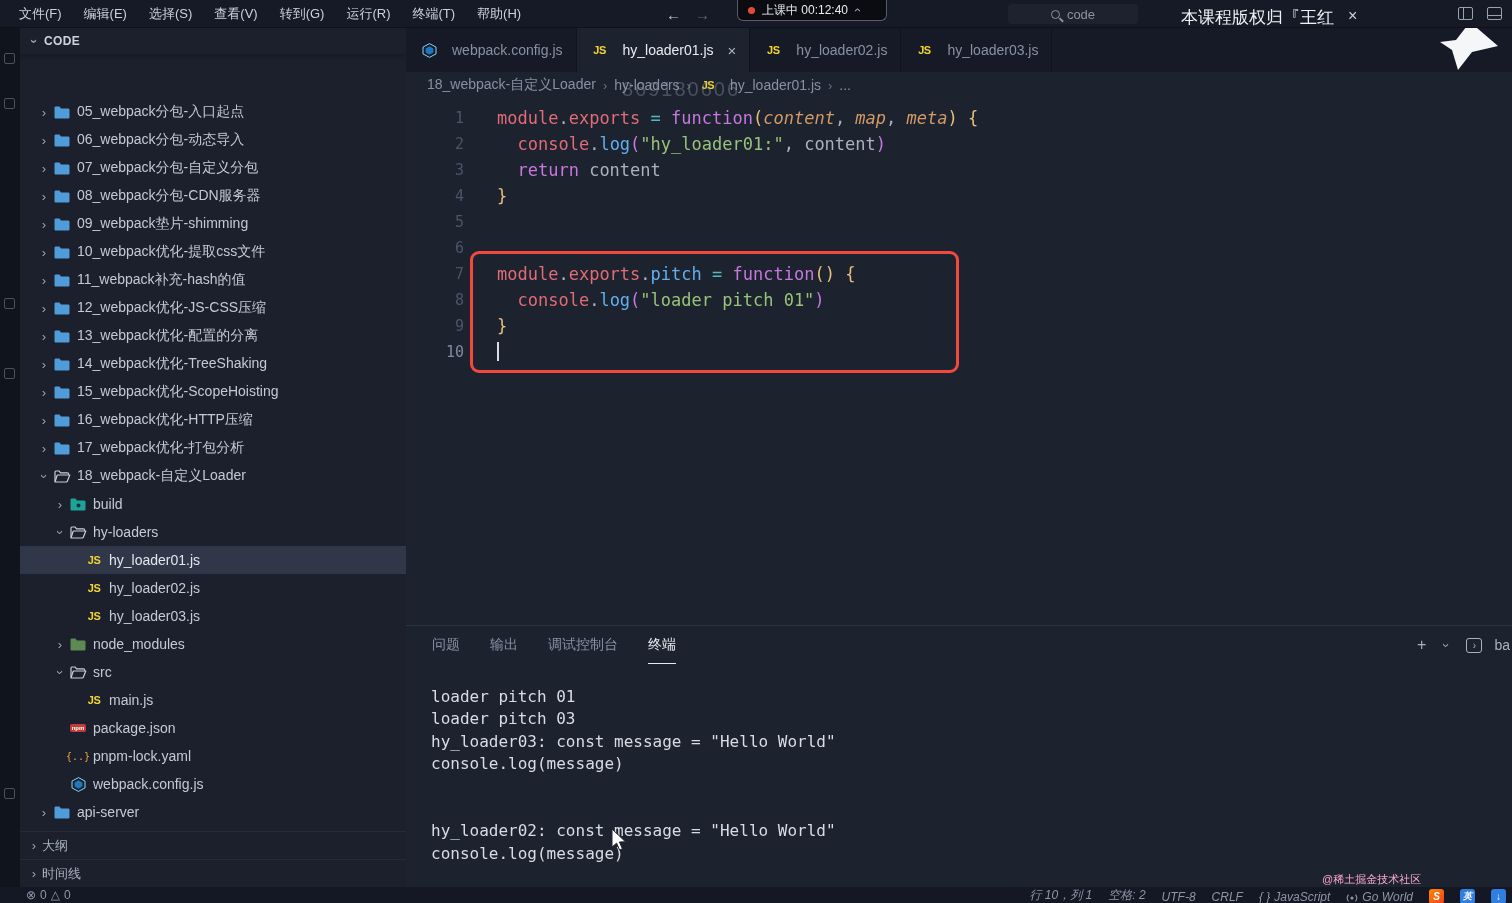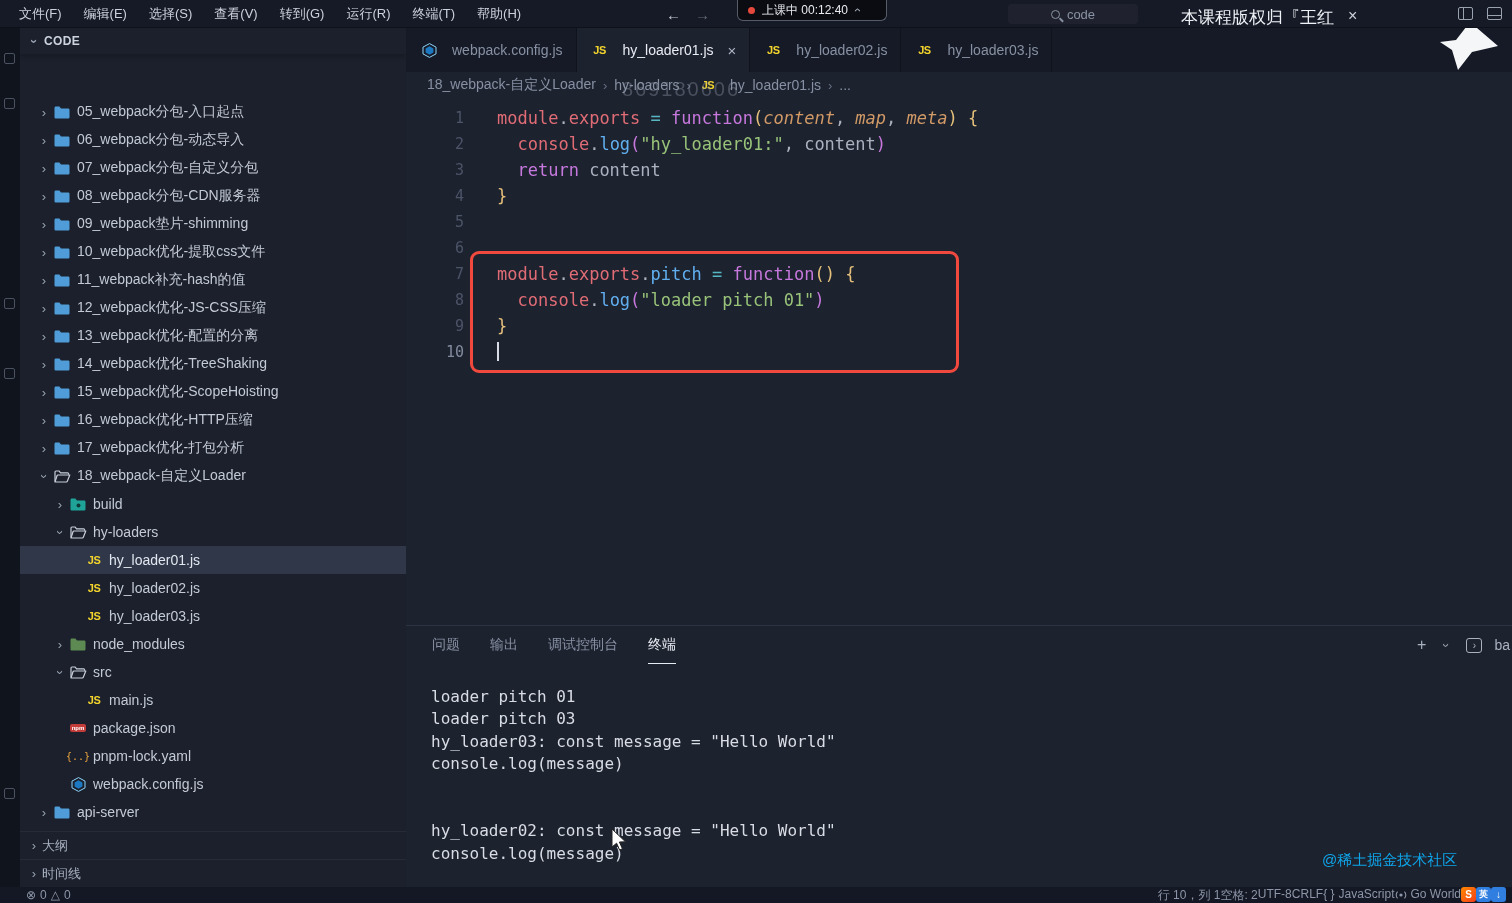--- a/index.html
+++ b/index.html
@@ -80,28 +80,28 @@
   .ptab{display:flex;align-items:center;border-bottom:1.5px solid transparent;cursor:pointer;}
   .ptab.active{color:#e6eaf1;border-bottom-color:#e6eaf1;}
   #panel-actions{margin-left:auto;display:flex;align-items:center;gap:12px;padding-right:2px;color:#aab2c0;font-size:16px;}
   .profile-box{width:16px;height:15px;border:1.3px solid #aab2c0;border-radius:3px;display:inline-flex;align-items:center;justify-content:center;font-size:10px;}
   #terminal{padding:23px 0 0 25px;font-family:"DejaVu Sans Mono",monospace;font-size:16px;color:#d8dce4;}
   .tline{height:22.4px;white-space:pre;}
 
   
   #statusbar{position:absolute;left:0;top:887px;width:1512px;height:16px;background:#141824;display:flex;align-items:center;font-size:12px;color:#8d96a8;padding:0 6px 0 26px;gap:16px;z-index:80;white-space:nowrap;}
   .st-item{display:flex;align-items:center;gap:4px;cursor:pointer;}
-  #st-right{margin-left:auto;display:flex;align-items:flex-start;}
+  #st-right{margin-left:auto;display:flex;align-items:flex-end;gap:16px;font-style:italic;}
   .ime-badge{width:15px;height:15px;border-radius:3px;display:inline-flex;align-items:center;justify-content:center;color:#fff;font-size:10px;font-weight:bold;}
   .ime-s{background:linear-gradient(135deg,#ff8a00,#f43e1a);}
   .ime-en{background:#2f7ee0;font-size:9px;}
   .ime-dl{background:#2f7ee0;}
 
   
-  #community-watermark{position:absolute;left:1322px;top:851px;font-size:15px;color:#0ea5e9;z-index:20;}
+  #community-watermark{position:absolute;left:1322px;top:872px;font-size:11px;color:#f9a8d4;z-index:20;}
   #mouse-cursor{position:absolute;left:610px;top:828px;z-index:100;pointer-events:none;}
 </style>
 </head>
 <body>
 
 <div id="titlebar">
   <div id="menu-items">
       <span class="menu-item">文件(F)</span>
       <span class="menu-item">编辑(E)</span>
       <span class="menu-item">选择(S)</span>

